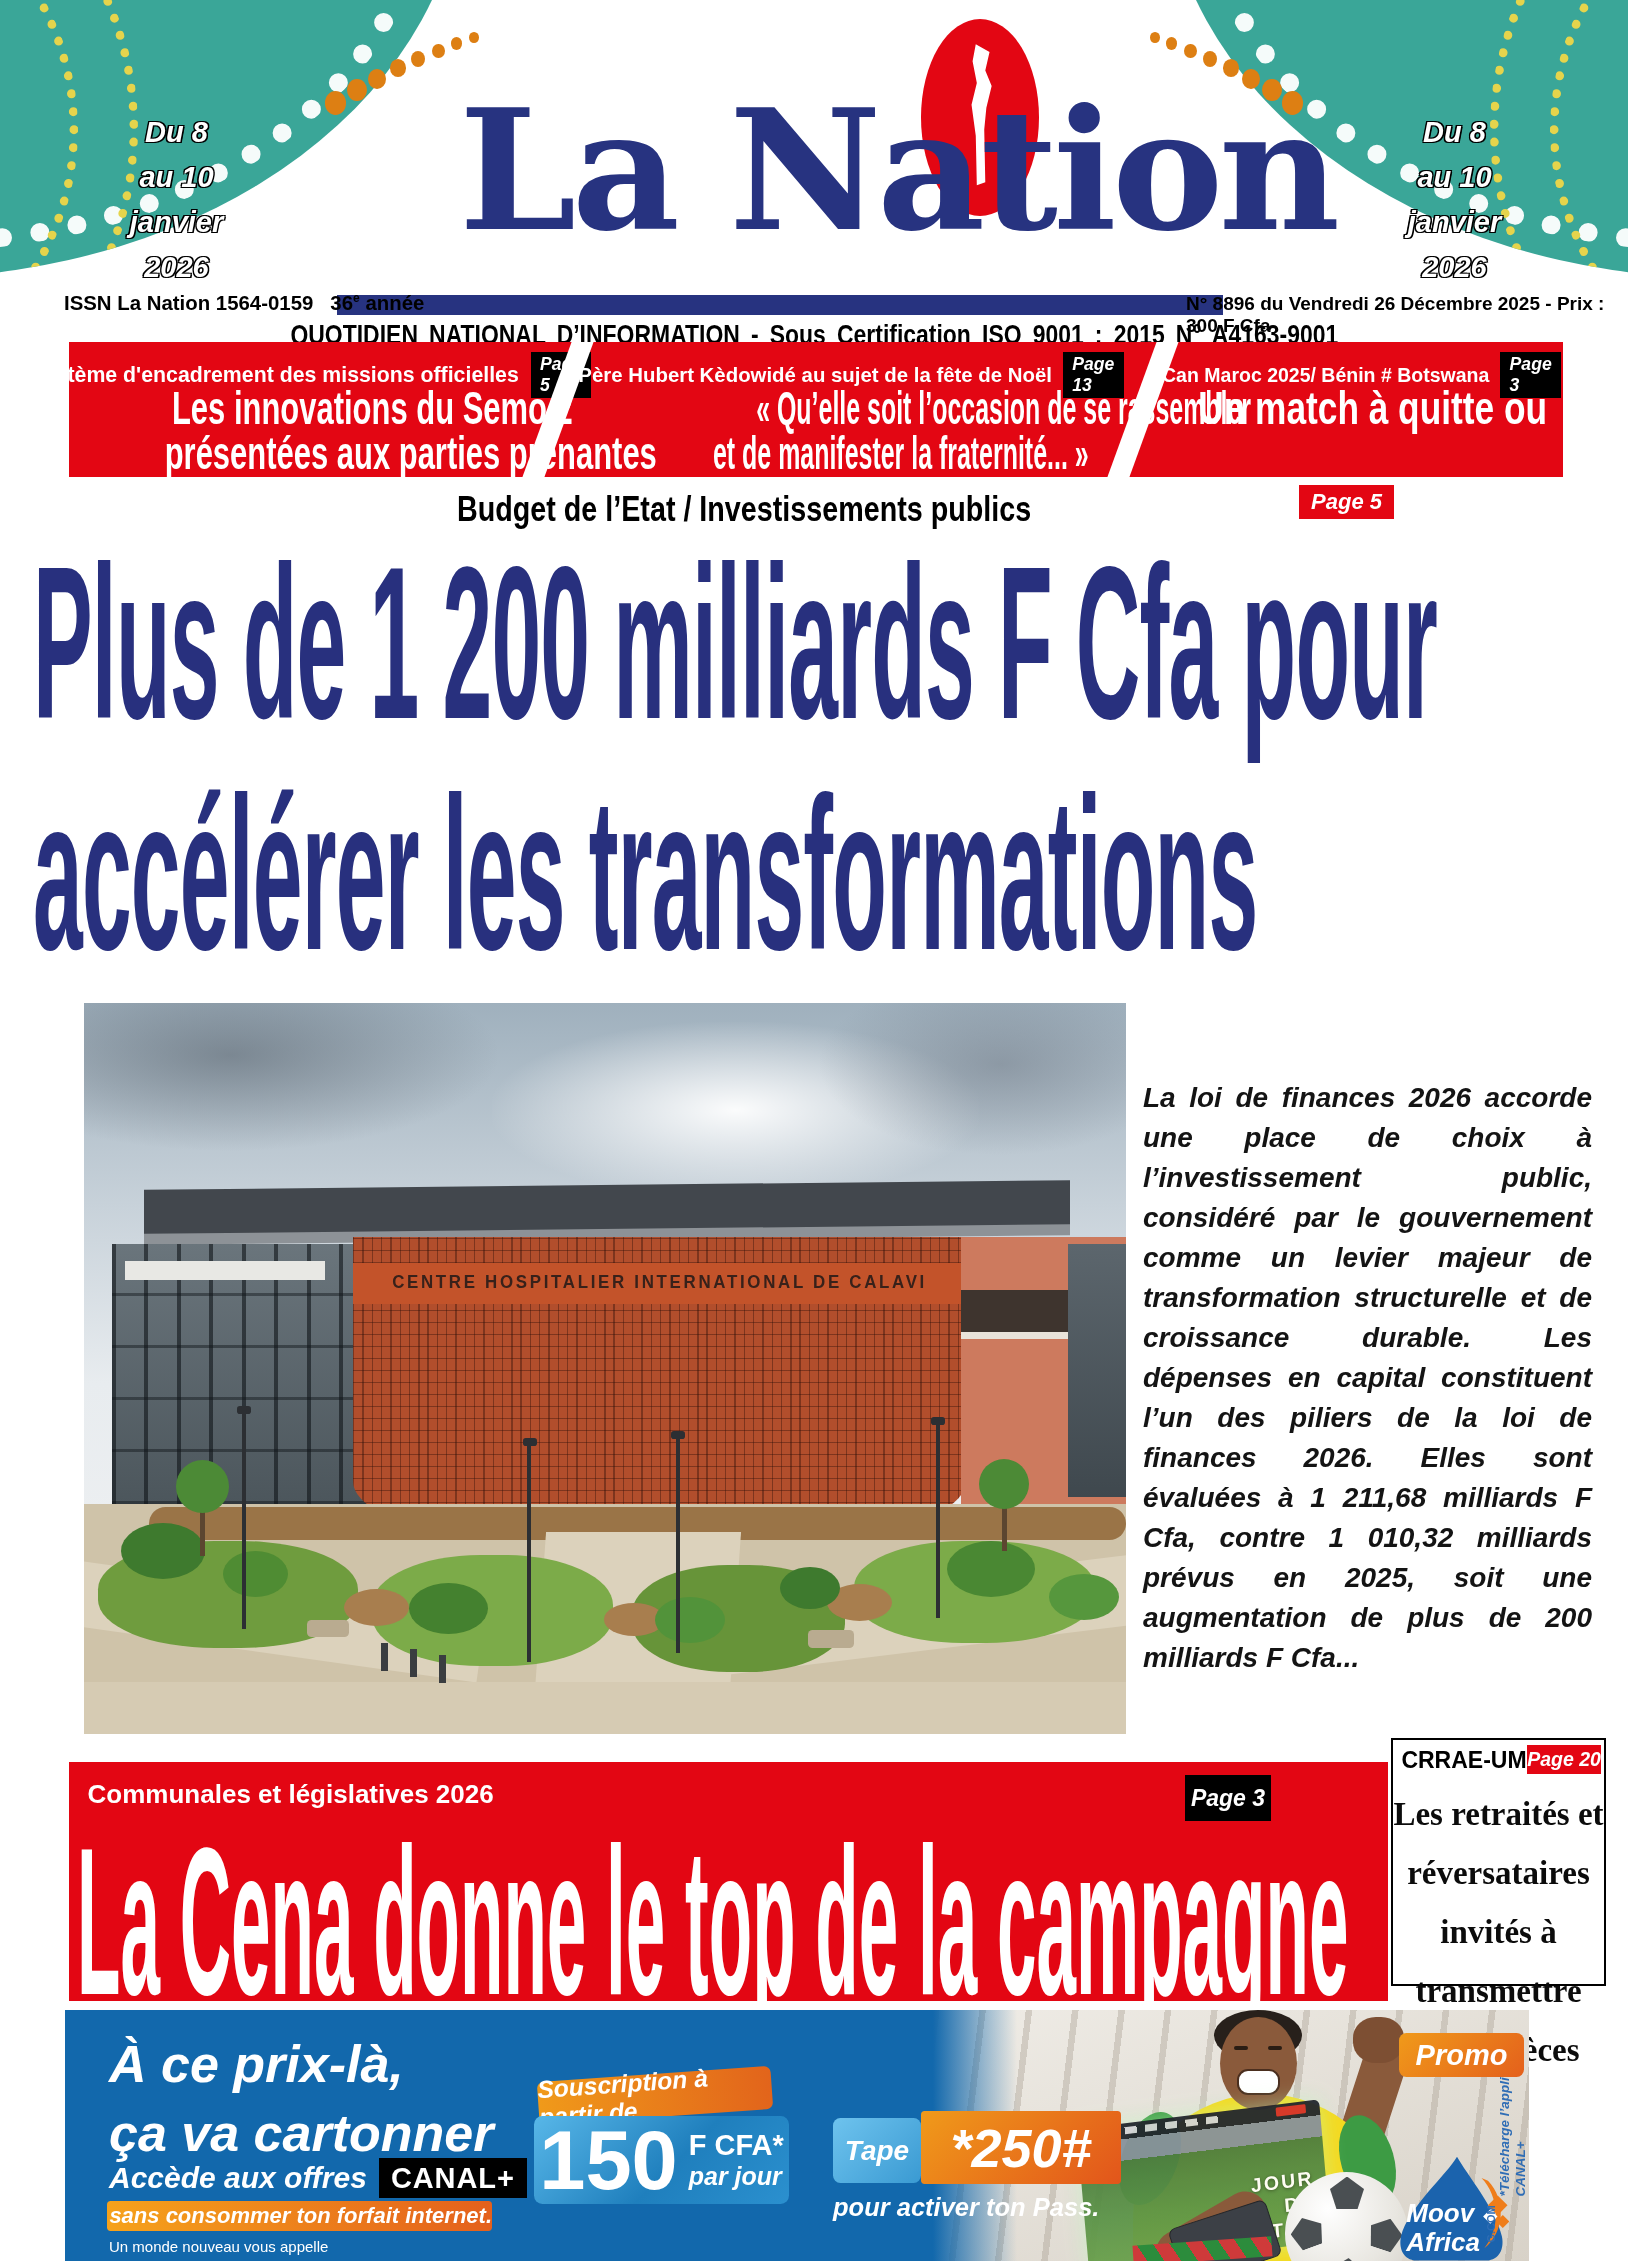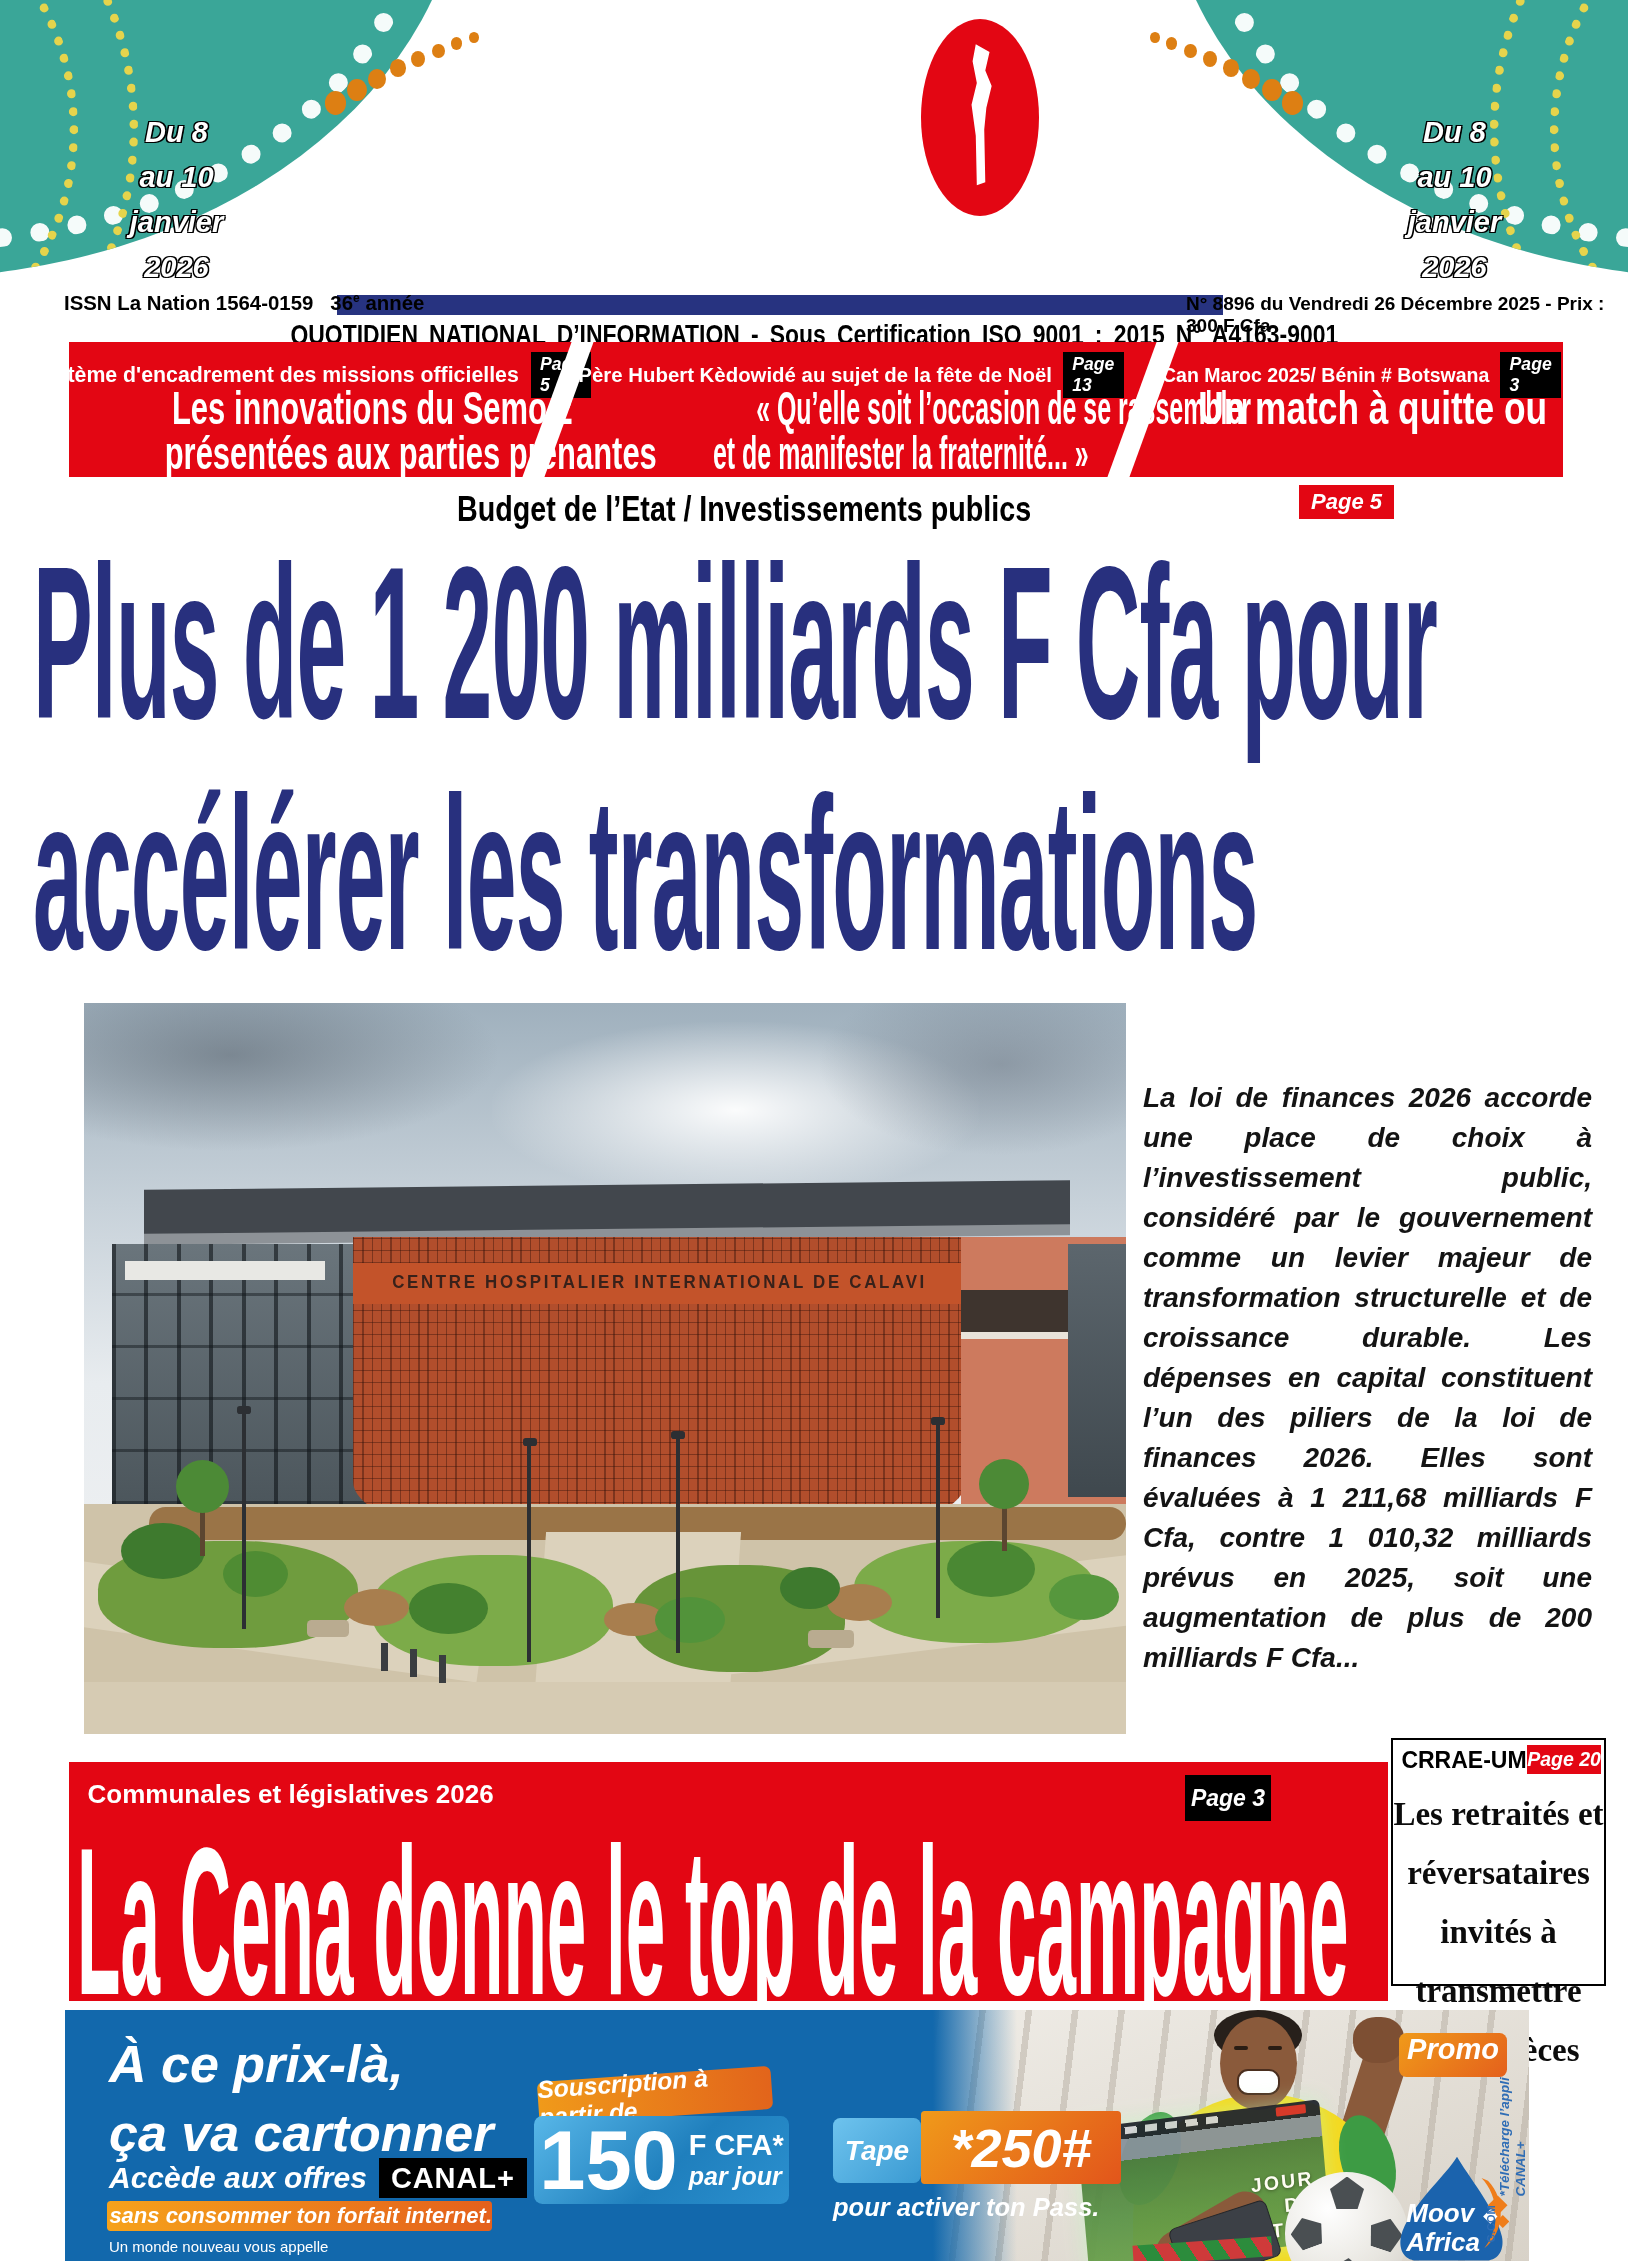--- a/index.html
+++ b/index.html
@@ -69,20 +69,21 @@
     <div>Du 8</div>
     <div>au 10</div>
     <div>janvier</div>
     <div>2026</div>
   </div>
 
   <div class="abs" style="left:337px;top:295px;width:886px;height:19.5px;background:#273380;"></div>
   <div class="abs" style="left:921px;top:18.6px;width:118px;height:197px;background:#e30613;border-radius:50%;z-index:2;">
     <div class="abs" style="left:32.5px;top:21px;width:53px;height:155px;background:#fff;clip-path:polygon(42% 3%,68% 8%,60% 20%,72% 30%,62% 44%,58% 58%,60% 92%,44% 94%,42% 62%,34% 42%,44% 28%,36% 14%);"></div>
   </div>
+  <div class="abs" style="left:459px;top:70px;z-index:3;font-family:'DejaVu Serif',serif;font-weight:bold;font-size:167px;line-height:1.2;color:#273380;letter-spacing:-4.6px;">La Nation</div>
 
   <div class="abs b" style="left:64px;top:291px;font-size:20.4px;color:#000;">
     <span>ISSN La Nation 1564-0159</span>&nbsp;&nbsp;
     <span>36</span><sup style="font-size:12px;">e</sup>
     <span>année</span>
   </div>
   <div class="abs b" style="left:1186px;top:293px;font-size:19px;color:#000;">N° 8896 du Vendredi 26 Décembre 2025 - Prix : 300 F Cfa</div>
 
   <div class="abs" style="left:0;top:321px;width:1628px;text-align:center;">
     <span class="ccond" style="font-size:27px;transform:scale(.85,1.05);word-spacing:5.6px;">QUOTIDIEN NATIONAL D’INFORMATION - Sous Certification ISO 9001 : 2015 N° A4163-9001</span>
@@ -290,21 +291,21 @@
     </div>
 
     <div class="abs" style="left:768px;top:108px;width:88px;height:65px;border-radius:7.4px;background:linear-gradient(135deg,#6ec3ee,#3a9ad2);display:flex;align-items:center;justify-content:center;">
       <span class="w b it" style="font-size:28px;">Tape</span>
     </div>
     <div class="abs" style="left:856px;top:101px;width:200px;height:73px;border-radius:3.7px;background:linear-gradient(135deg,#f09a1a,#e2551b);display:flex;align-items:center;justify-content:center;">
       <span class="w b it" style="font-size:54px;">*250#</span>
     </div>
     <div class="abs w b it" style="left:768px;top:183px;font-size:25.5px;">pour activer ton Pass.</div>
 
-    <div class="abs" style="left:1334px;top:23px;width:108px;height:44px;border-radius:7.4px;background:linear-gradient(135deg,#f09a1a,#e4601c);display:flex;justify-content:center;z-index:4;">
+    <div class="abs" style="left:1334px;top:23px;width:125px;height:44px;border-radius:7.4px;background:linear-gradient(135deg,#f09a1a,#e4601c);display:flex;align-items:center;justify-content:center;z-index:4;">
       <span class="w b it" style="font-size:29px;">Promo</span>
     </div>
 
     <div class="abs b it" style="left:1369px;top:91px;width:158px;height:33px;transform:rotate(-90deg);font-size:13.5px;line-height:16.2px;color:#2f6db5;z-index:4;">
       <div>*Télécharge l’appli CANAL+</div>
       <div>pour suivre tes programmes</div>
     </div>
     <div class="abs b" style="left:1397px;top:195px;width:60px;height:15px;transform:rotate(-90deg);font-size:11px;color:#2f6db5;z-index:4;">G.COM</div>
 
     <div class="abs" style="left:1320px;top:144px;width:144px;height:111px;z-index:3;">

